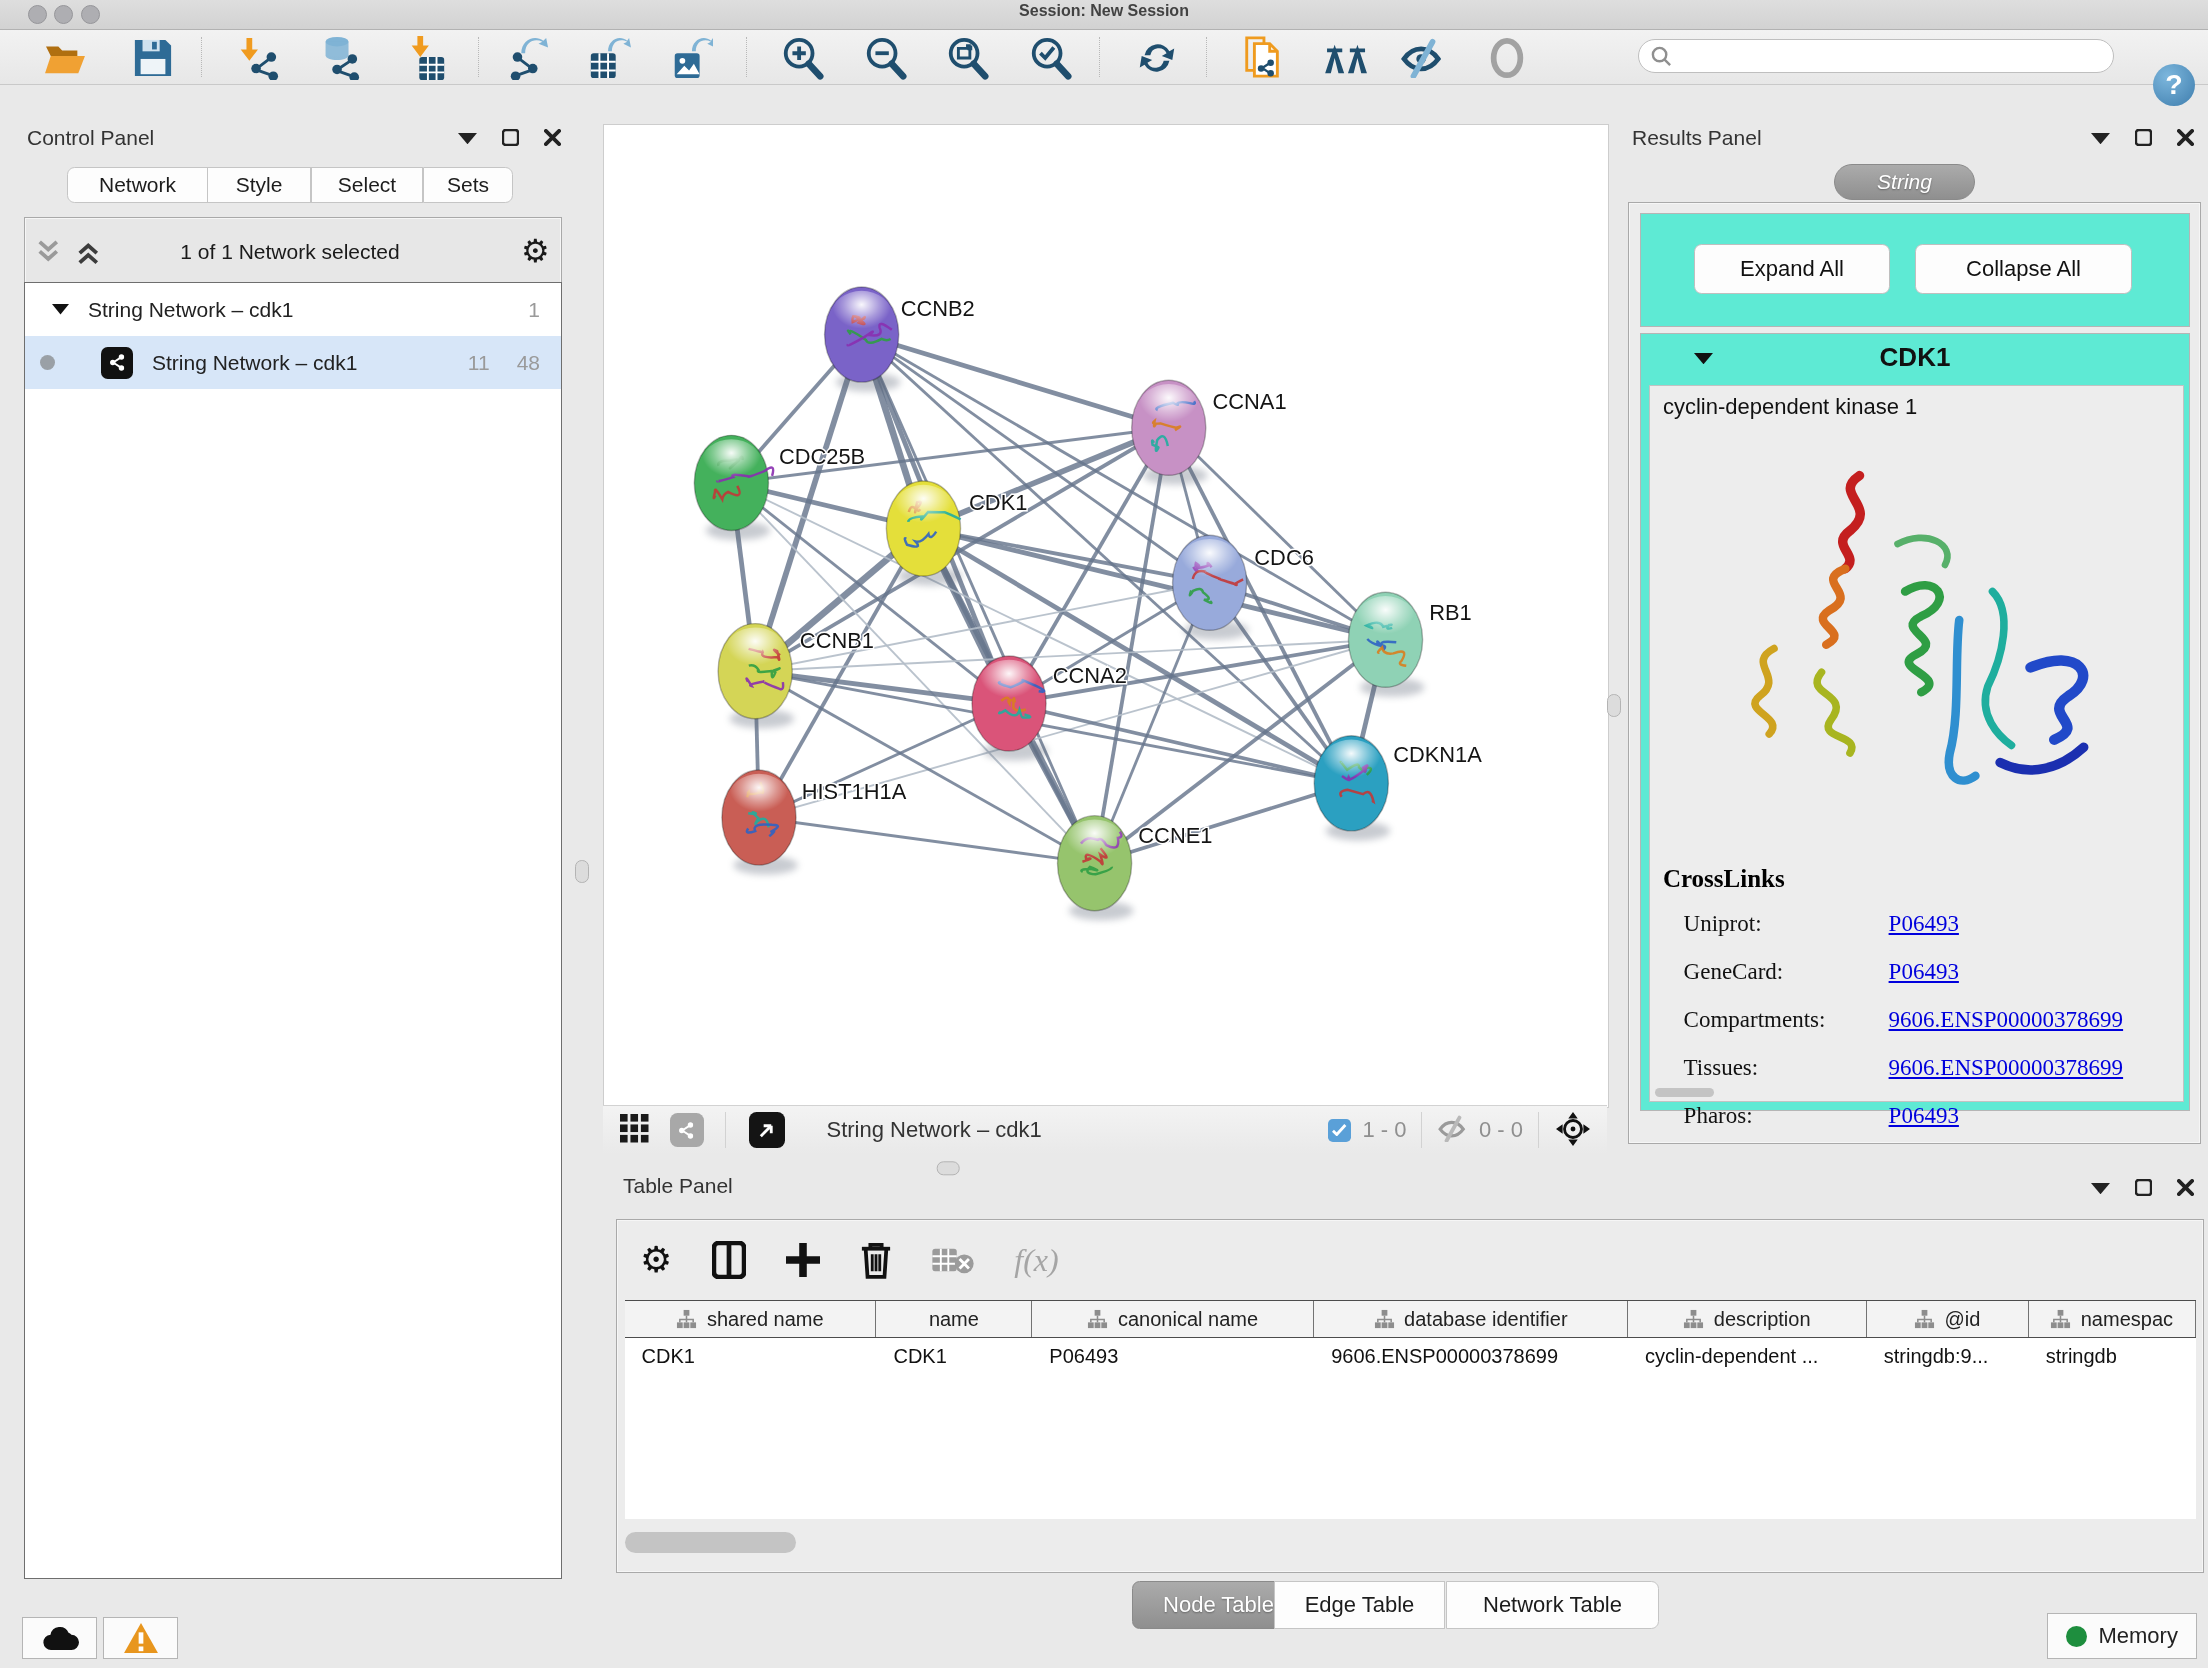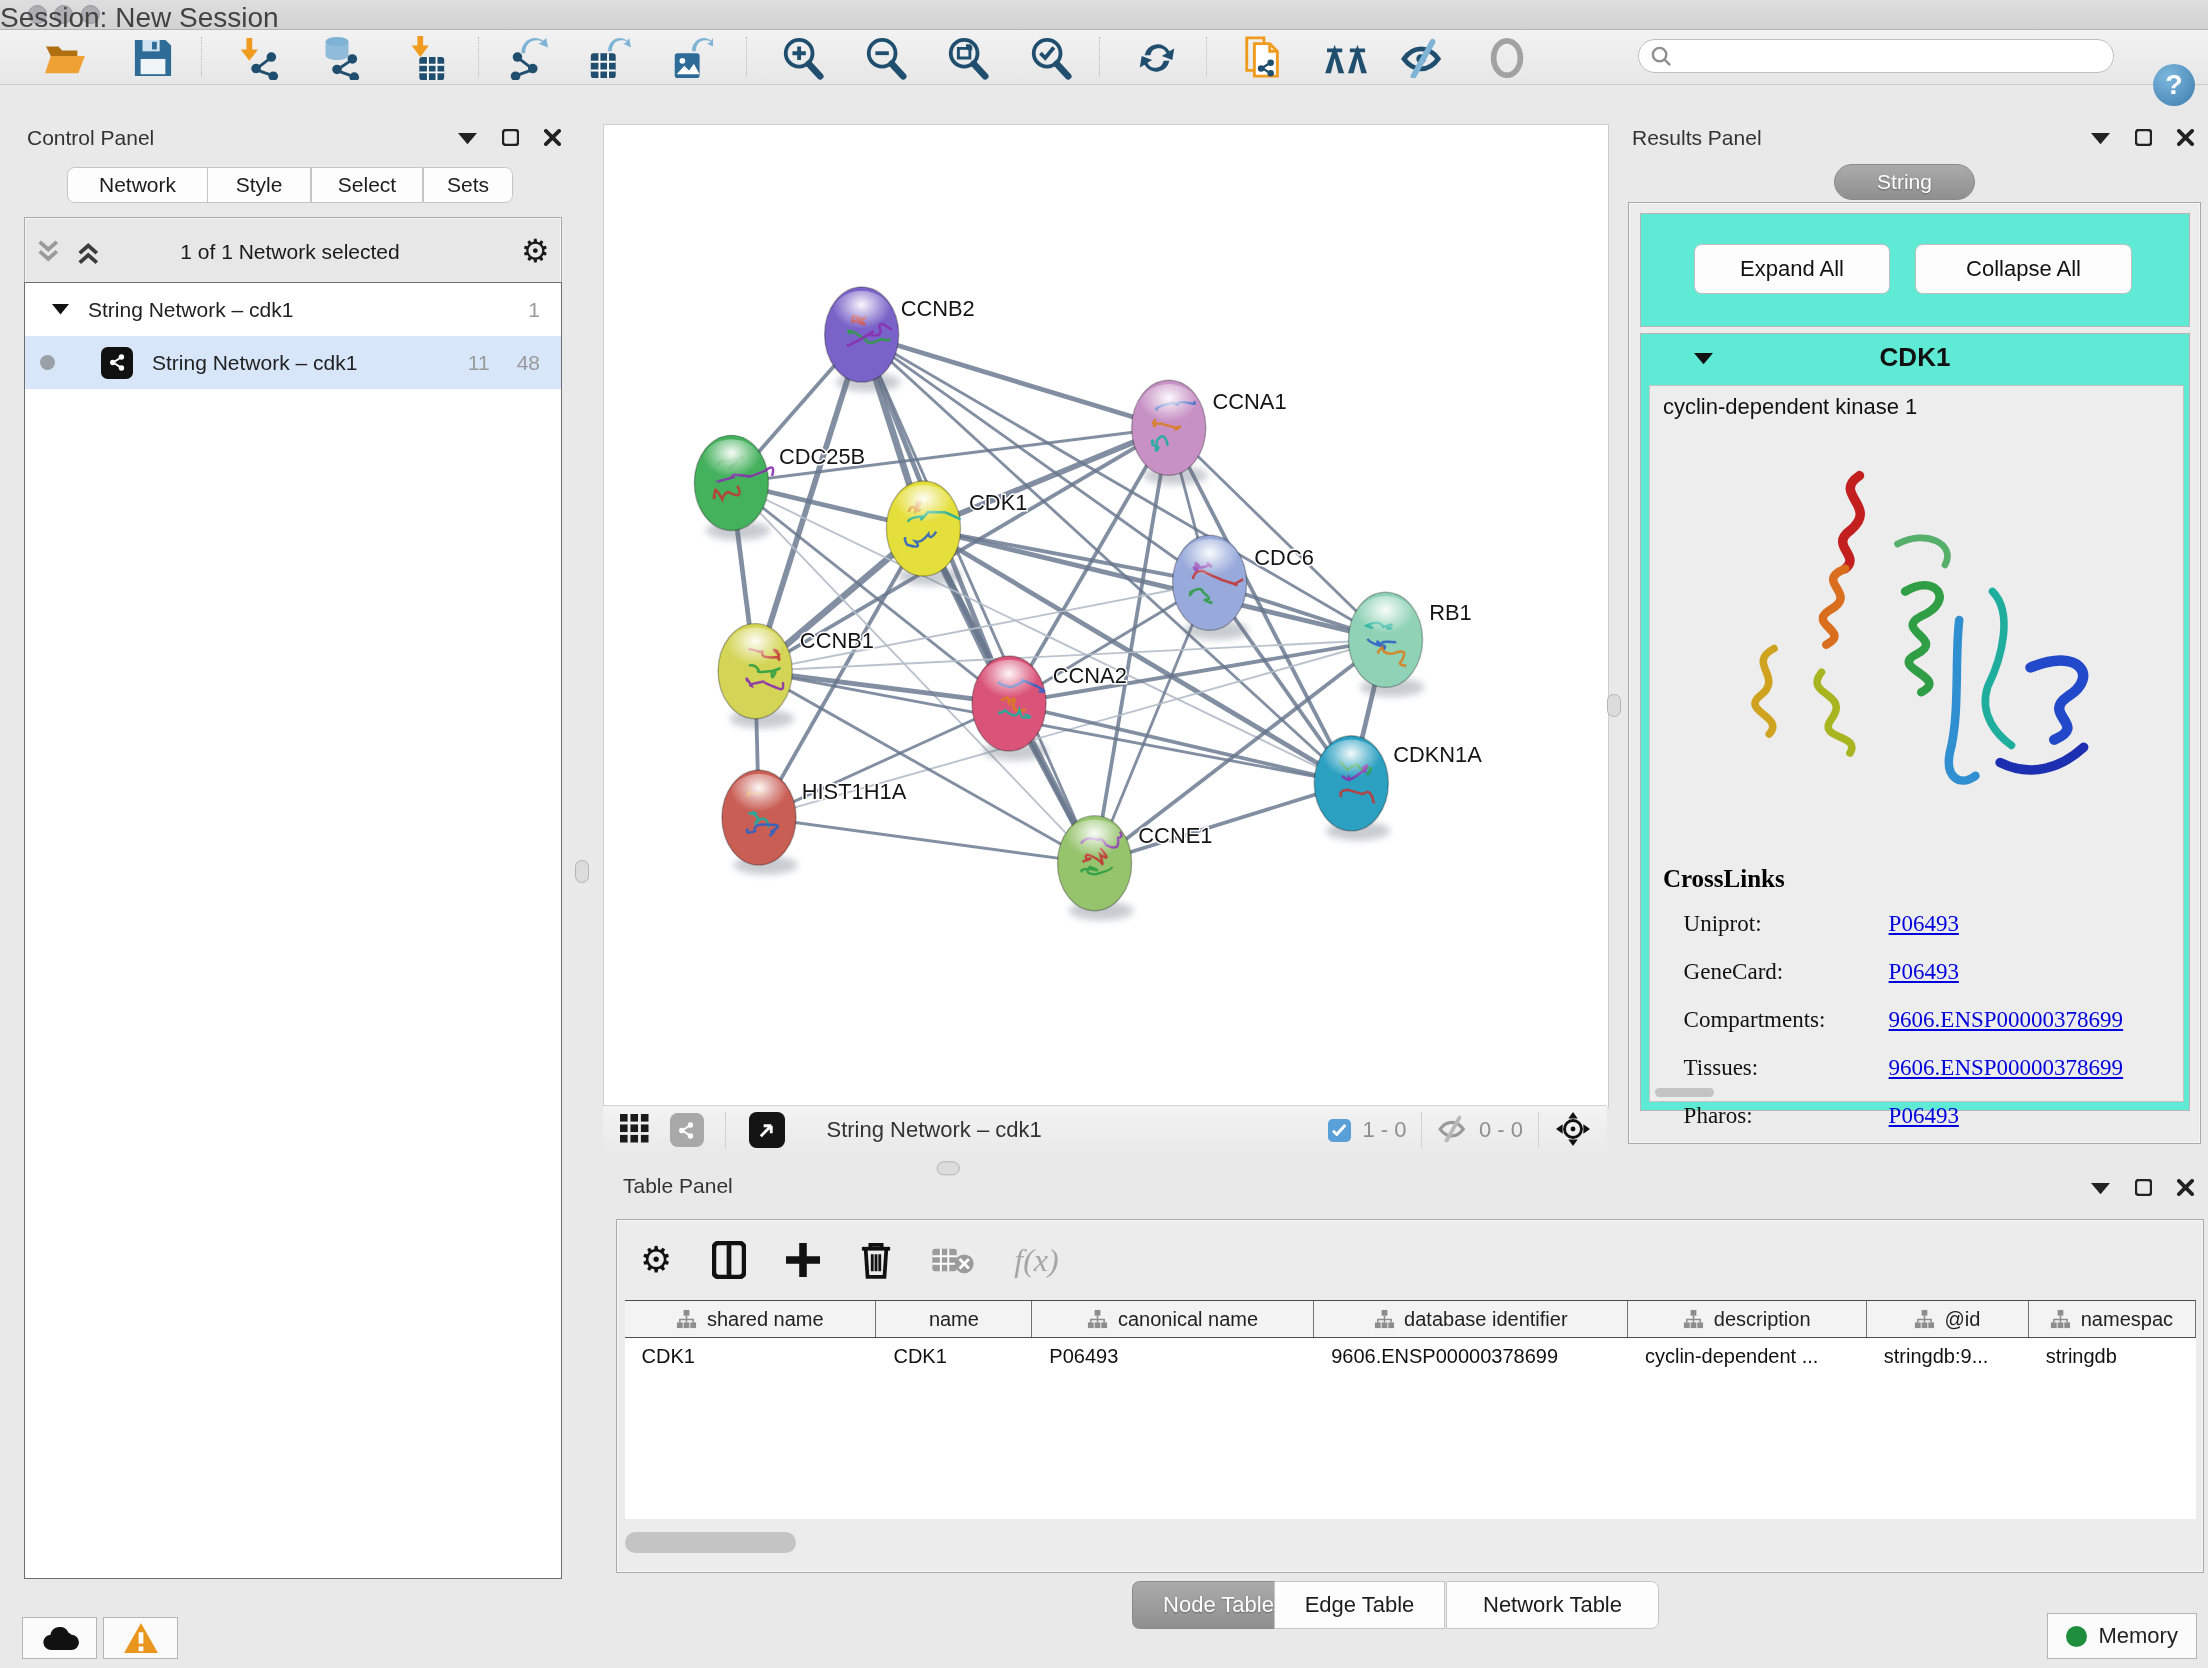--- a/index.html
+++ b/index.html
@@ -1,35 +1,35 @@
 <!DOCTYPE html>
 <html style="font-size:15px"><head>
 <meta charset="utf-8">
 <style>
   html,body{margin:0;padding:0;background:#e9e9e9;}
   body{width:2208px;height:1668px;position:relative;font-family:"Liberation Sans",sans-serif;color:#222;overflow:hidden;}
   .abs{position:absolute;}
   
   .titlebar{left:0;top:0;width:2208px;height:28.5px;background:linear-gradient(#dedede,#d2d2d2);border-bottom:1px solid #b2b2b2;}
   .tl{width:17px;height:17px;border-radius:50%;background:#aeaeb2;border:1px solid #96969a;top:4.8px;}
-  .wtitle{width:100%;top:1.9px;text-align:left;font-size:28px;color:#424242;}
+  .wtitle{width:100%;top:1.9px;text-align:center;font-size:16px;color:#424242;font-weight:bold;}
   
   .toolbar{left:0;top:29.5px;width:2208px;height:54px;background:linear-gradient(#f2f2f2,#e7e7e7);border-bottom:1px solid #c9c9c9;}
   .tsep{top:7.6px;width:0;height:40px;border-left:1.9px dotted #b8b8b8;}
   .tbi{top:7.6px;width:53px;height:42px;display:flex;align-items:center;justify-content:center;}
   .searchbox{left:1638px;top:9.5px;width:476px;height:34px;background:#fff;border:1px solid #bfbfbf;border-radius:17px;display:flex;align-items:center;padding-left:11.4px;box-sizing:border-box;}
   .searchbox input{border:none;outline:none;font-size:19px;width:418px;background:transparent;font-family:"Liberation Sans",sans-serif;}
   .helpbtn{left:2153px;top:34px;width:42px;height:42px;border-radius:50%;background:radial-gradient(circle at 35% 30%,#7db7dd,#3e7dad);color:#fff;font-size:28.5px;font-weight:bold;display:flex;align-items:center;justify-content:center;}
   
   .ptitle{font-size:21px;color:#333;}
   .pctrl{display:flex;gap:25px;align-items:center;}
   .tabbtn{height:36px;display:flex;align-items:center;justify-content:center;font-size:21px;background:#fdfdfd;border:1px solid #c5c5c5;color:#1c1c1c;box-sizing:border-box;}
   .tabbtn.first{border-radius:7.6px 0 0 7.6px;}
   .tabbtn.last{border-radius:0 7.6px 7.6px 0;}
-  .tabbtn.only{border-radius:18px;}
+  .tabbtn.only{border-radius:18px;font-style:italic;}
   .tabbtn.active{background:linear-gradient(#ababab,#8f8f8f);color:#fff;text-shadow:0 1px 1.9px rgba(0,0,0,.35);border-color:#8a8a8a;}
   .sunken{background:#ececec;border:1px solid #a9a9a9;box-shadow:inset 0 0 0 1px #f6f6f6;}
   
   .treebox{background:#fff;border:1px solid #6e6e6e;}
   .treerow{height:53px;display:flex;align-items:center;font-size:21px;}
   .treerow .cnt{color:#9a9a9a;}
   .selrow{background:#d7e6f8;}
   .shareicon{width:32px;height:32px;border-radius:6.7px;background:#111;display:flex;align-items:center;justify-content:center;}
   
   .canvas{background:#fff;border:1px solid #cdcdcd;}

